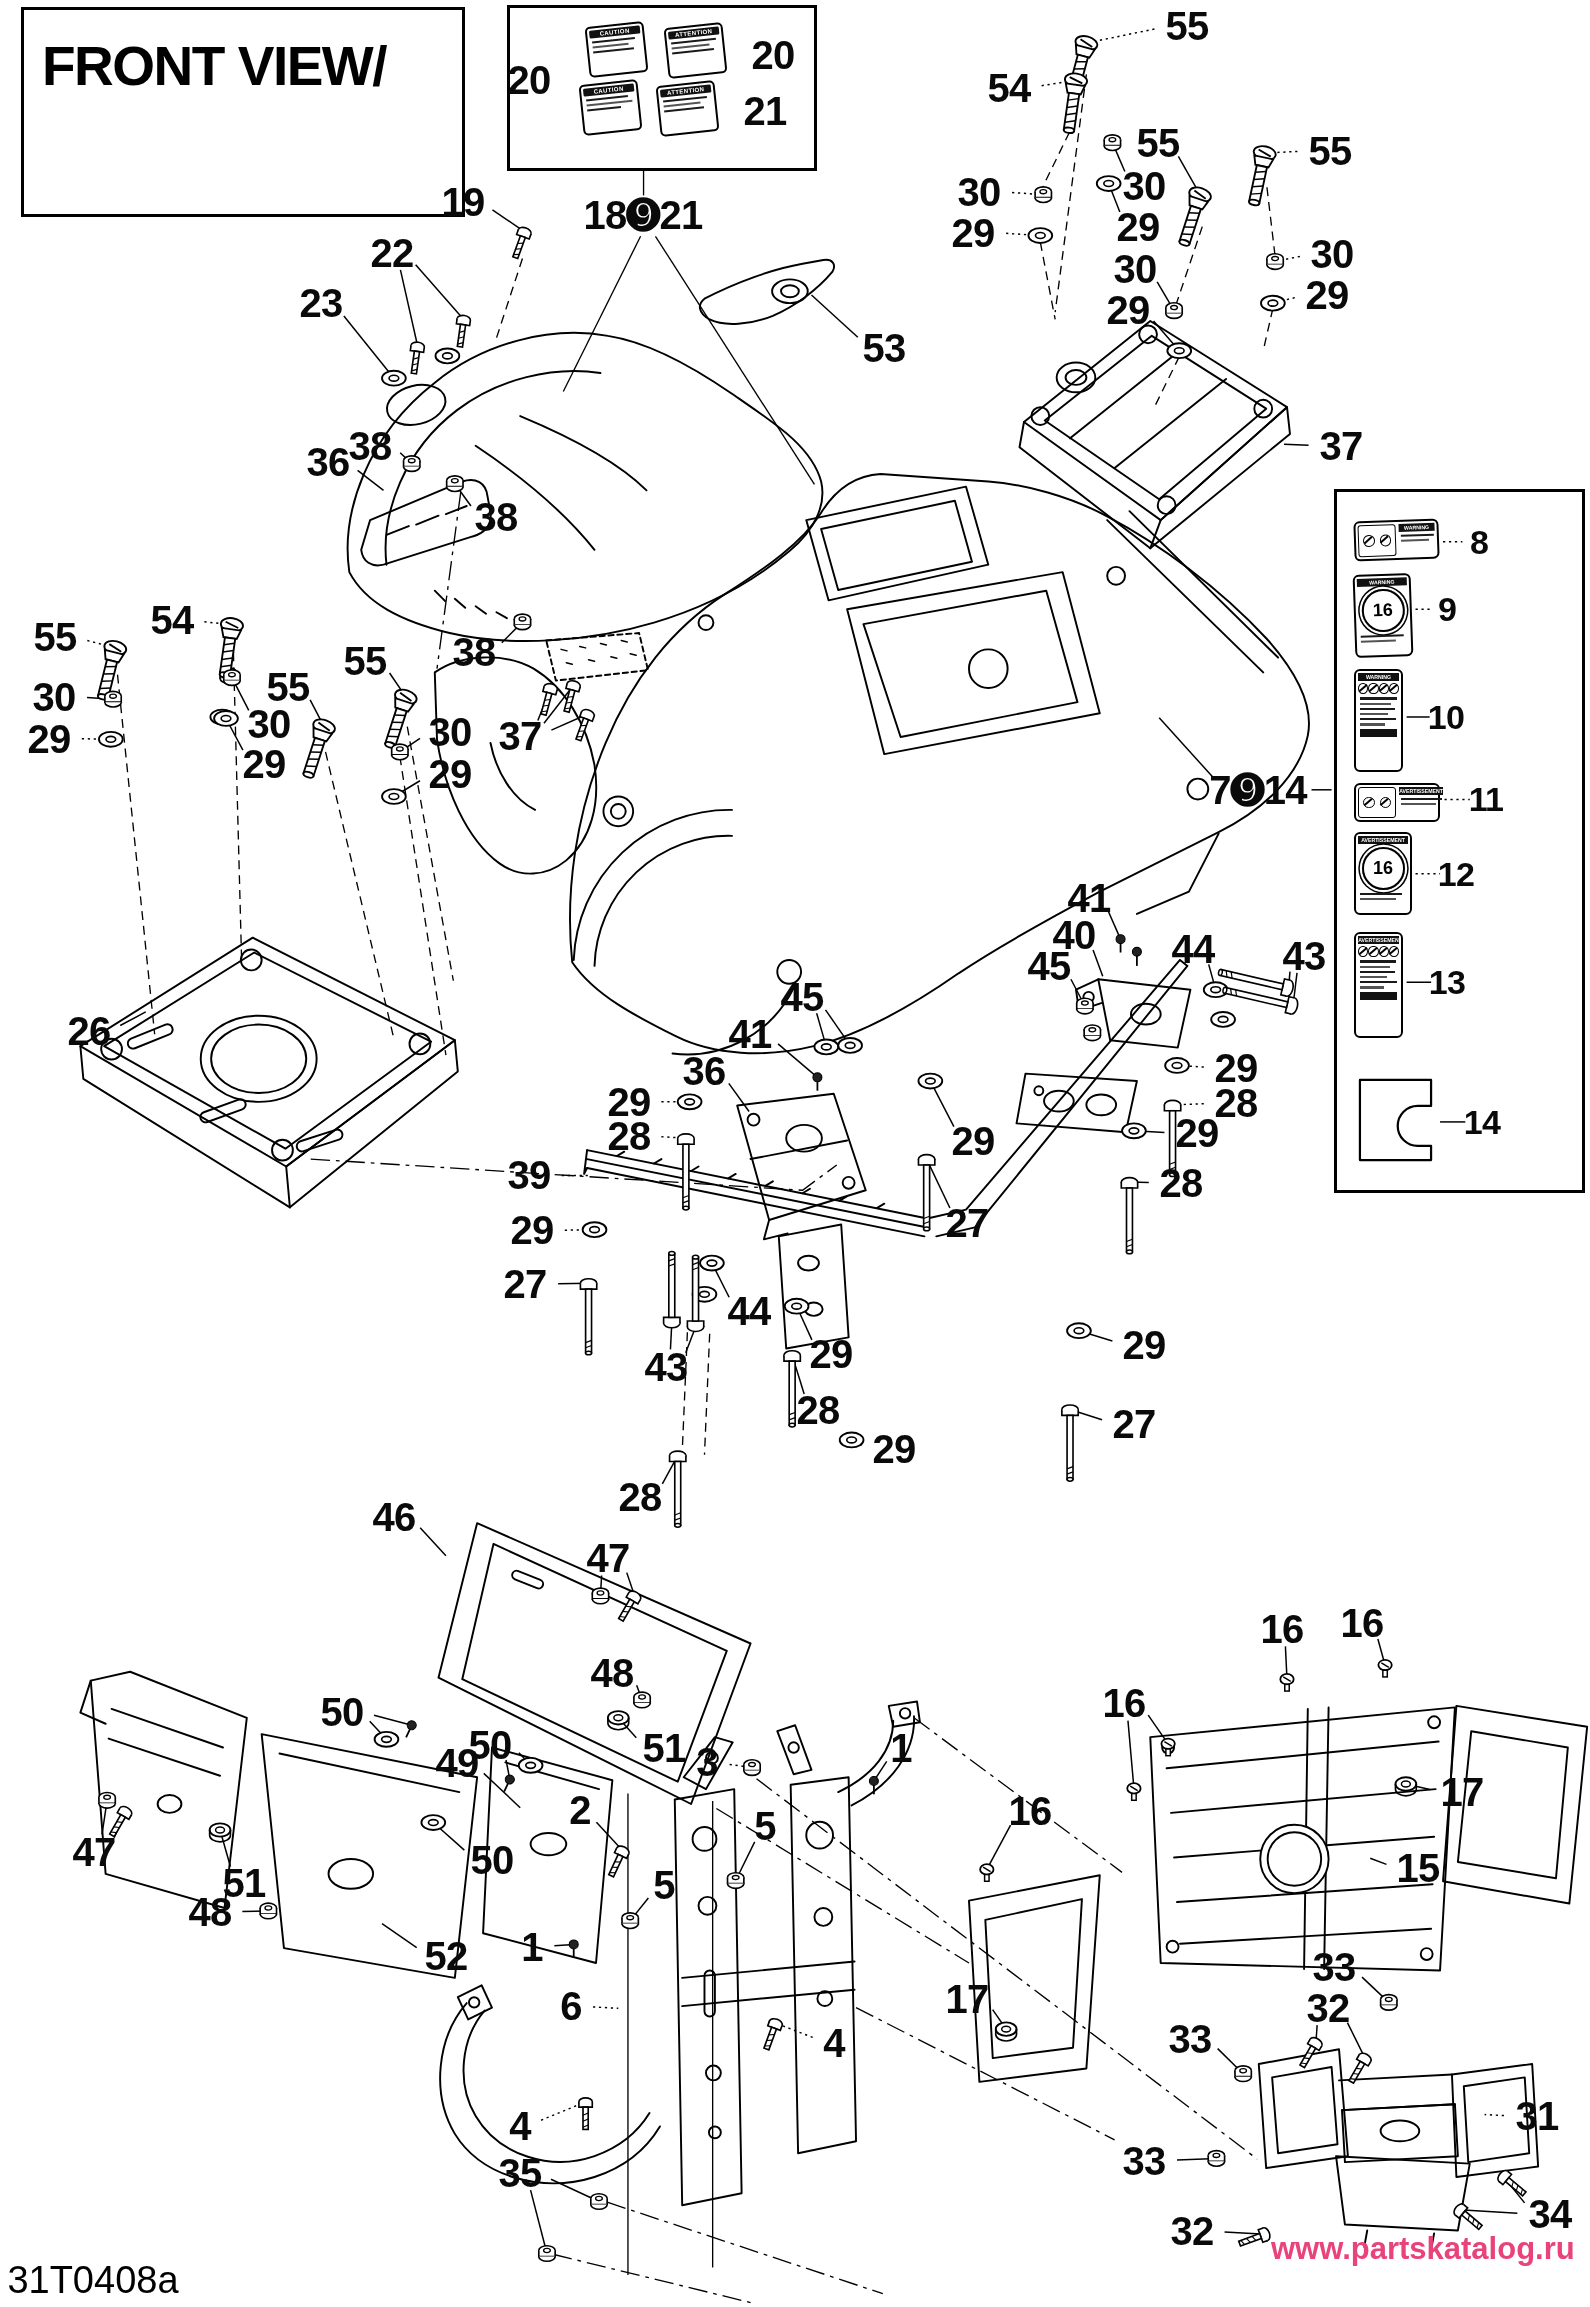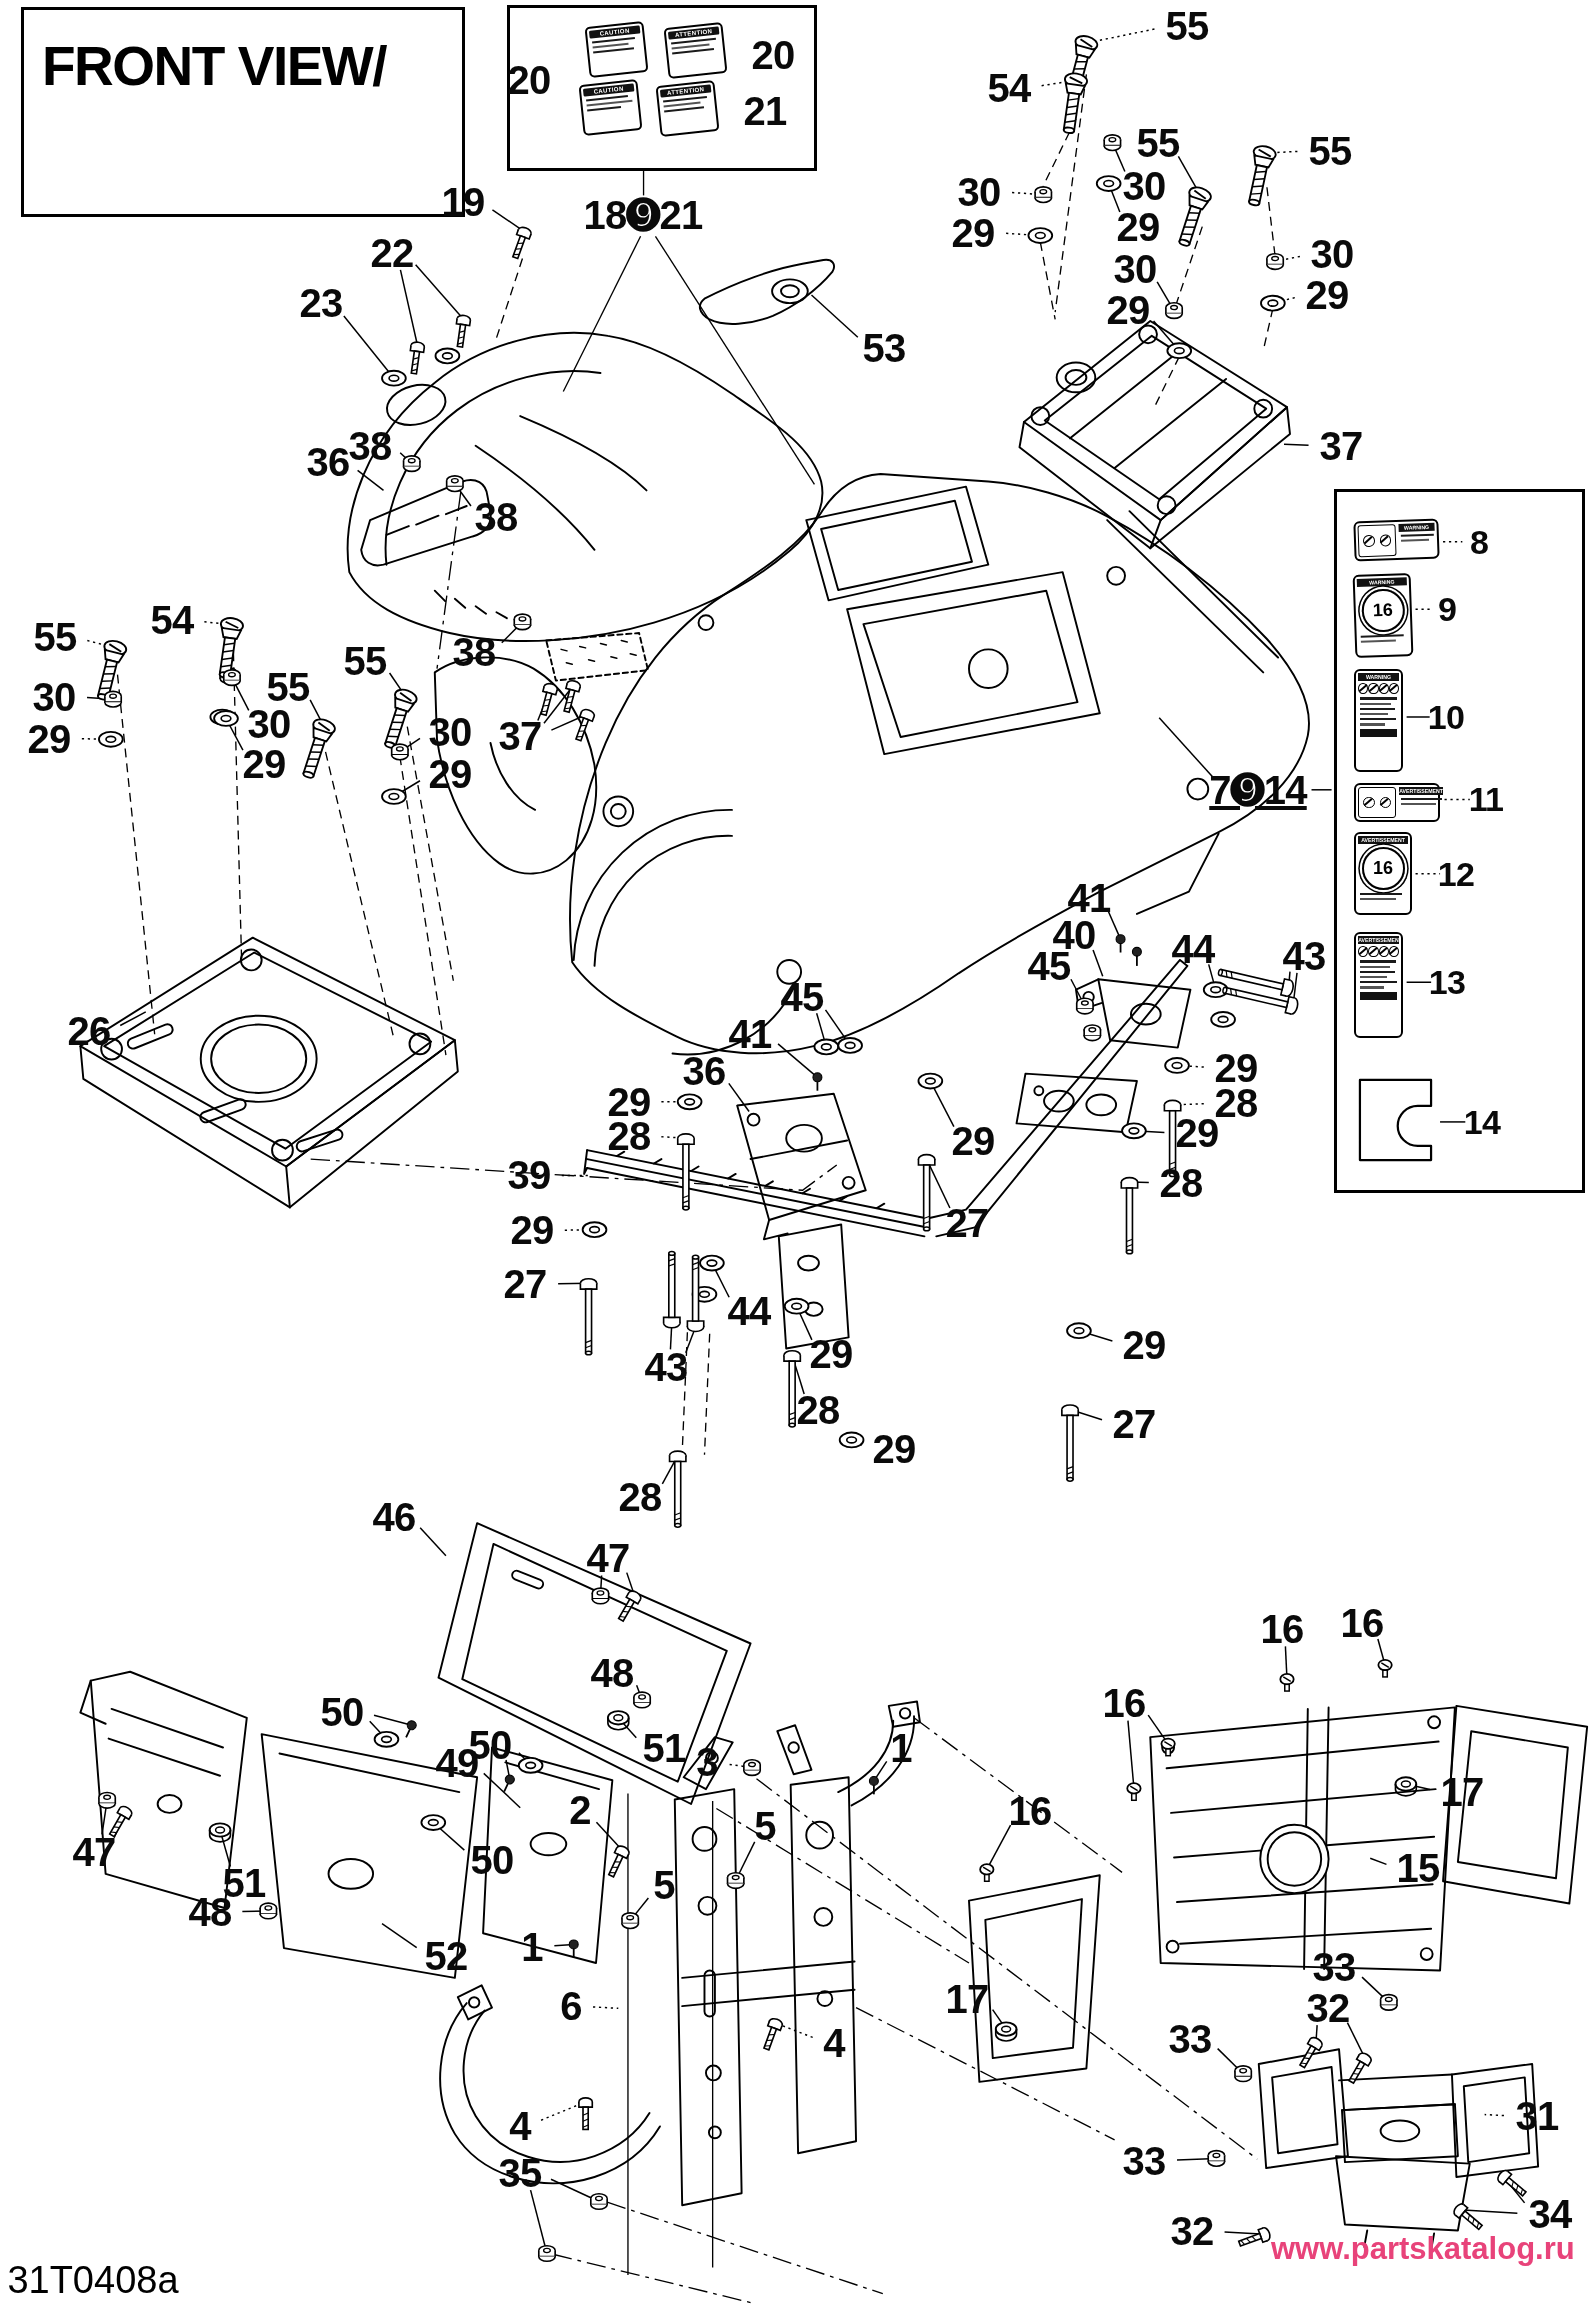--- a/index.html
+++ b/index.html
@@ -708,21 +708,21 @@
       <div class="lbl" style="left: 172px; top: 620px;">54</div>
       <div class="lbl" style="left: 54px; top: 697px;">30</div>
       <div class="lbl" style="left: 49px; top: 739px;">29</div>
       <div class="lbl" style="left: 269px; top: 724px;">30</div>
       <div class="lbl" style="left: 264px; top: 764px;">29</div>
       <div class="lbl" style="left: 288px; top: 687px;">55</div>
       <div class="lbl" style="left: 365px; top: 661px;">55</div>
       <div class="lbl" style="left: 450px; top: 732px;">30</div>
       <div class="lbl" style="left: 450px; top: 774px;">29</div>
       <div class="lbl" style="left: 89px; top: 1031px;">26</div>
-      <div class="lbl" style="left: 1258px; top: 790px; text-decoration: underline;">7➒14</div>
+      <div class="lbl" style="left: 1258px; top: 790px;">7➒14</div>
       <div class="lbl" style="left: 629px; top: 1102px;">29</div>
       <div class="lbl" style="left: 629px; top: 1136px;">28</div>
       <div class="lbl" style="left: 529px; top: 1175px;">39</div>
       <div class="lbl" style="left: 532px; top: 1230px;">29</div>
       <div class="lbl" style="left: 525px; top: 1284px;">27</div>
       <div class="lbl" style="left: 704px; top: 1071px;">36</div>
       <div class="lbl" style="left: 750px; top: 1034px;">41</div>
       <div class="lbl" style="left: 802px; top: 997px;">45</div>
       <div class="lbl" style="left: 1049px; top: 966px;">45</div>
       <div class="lbl" style="left: 1074px; top: 935px;">40</div>

